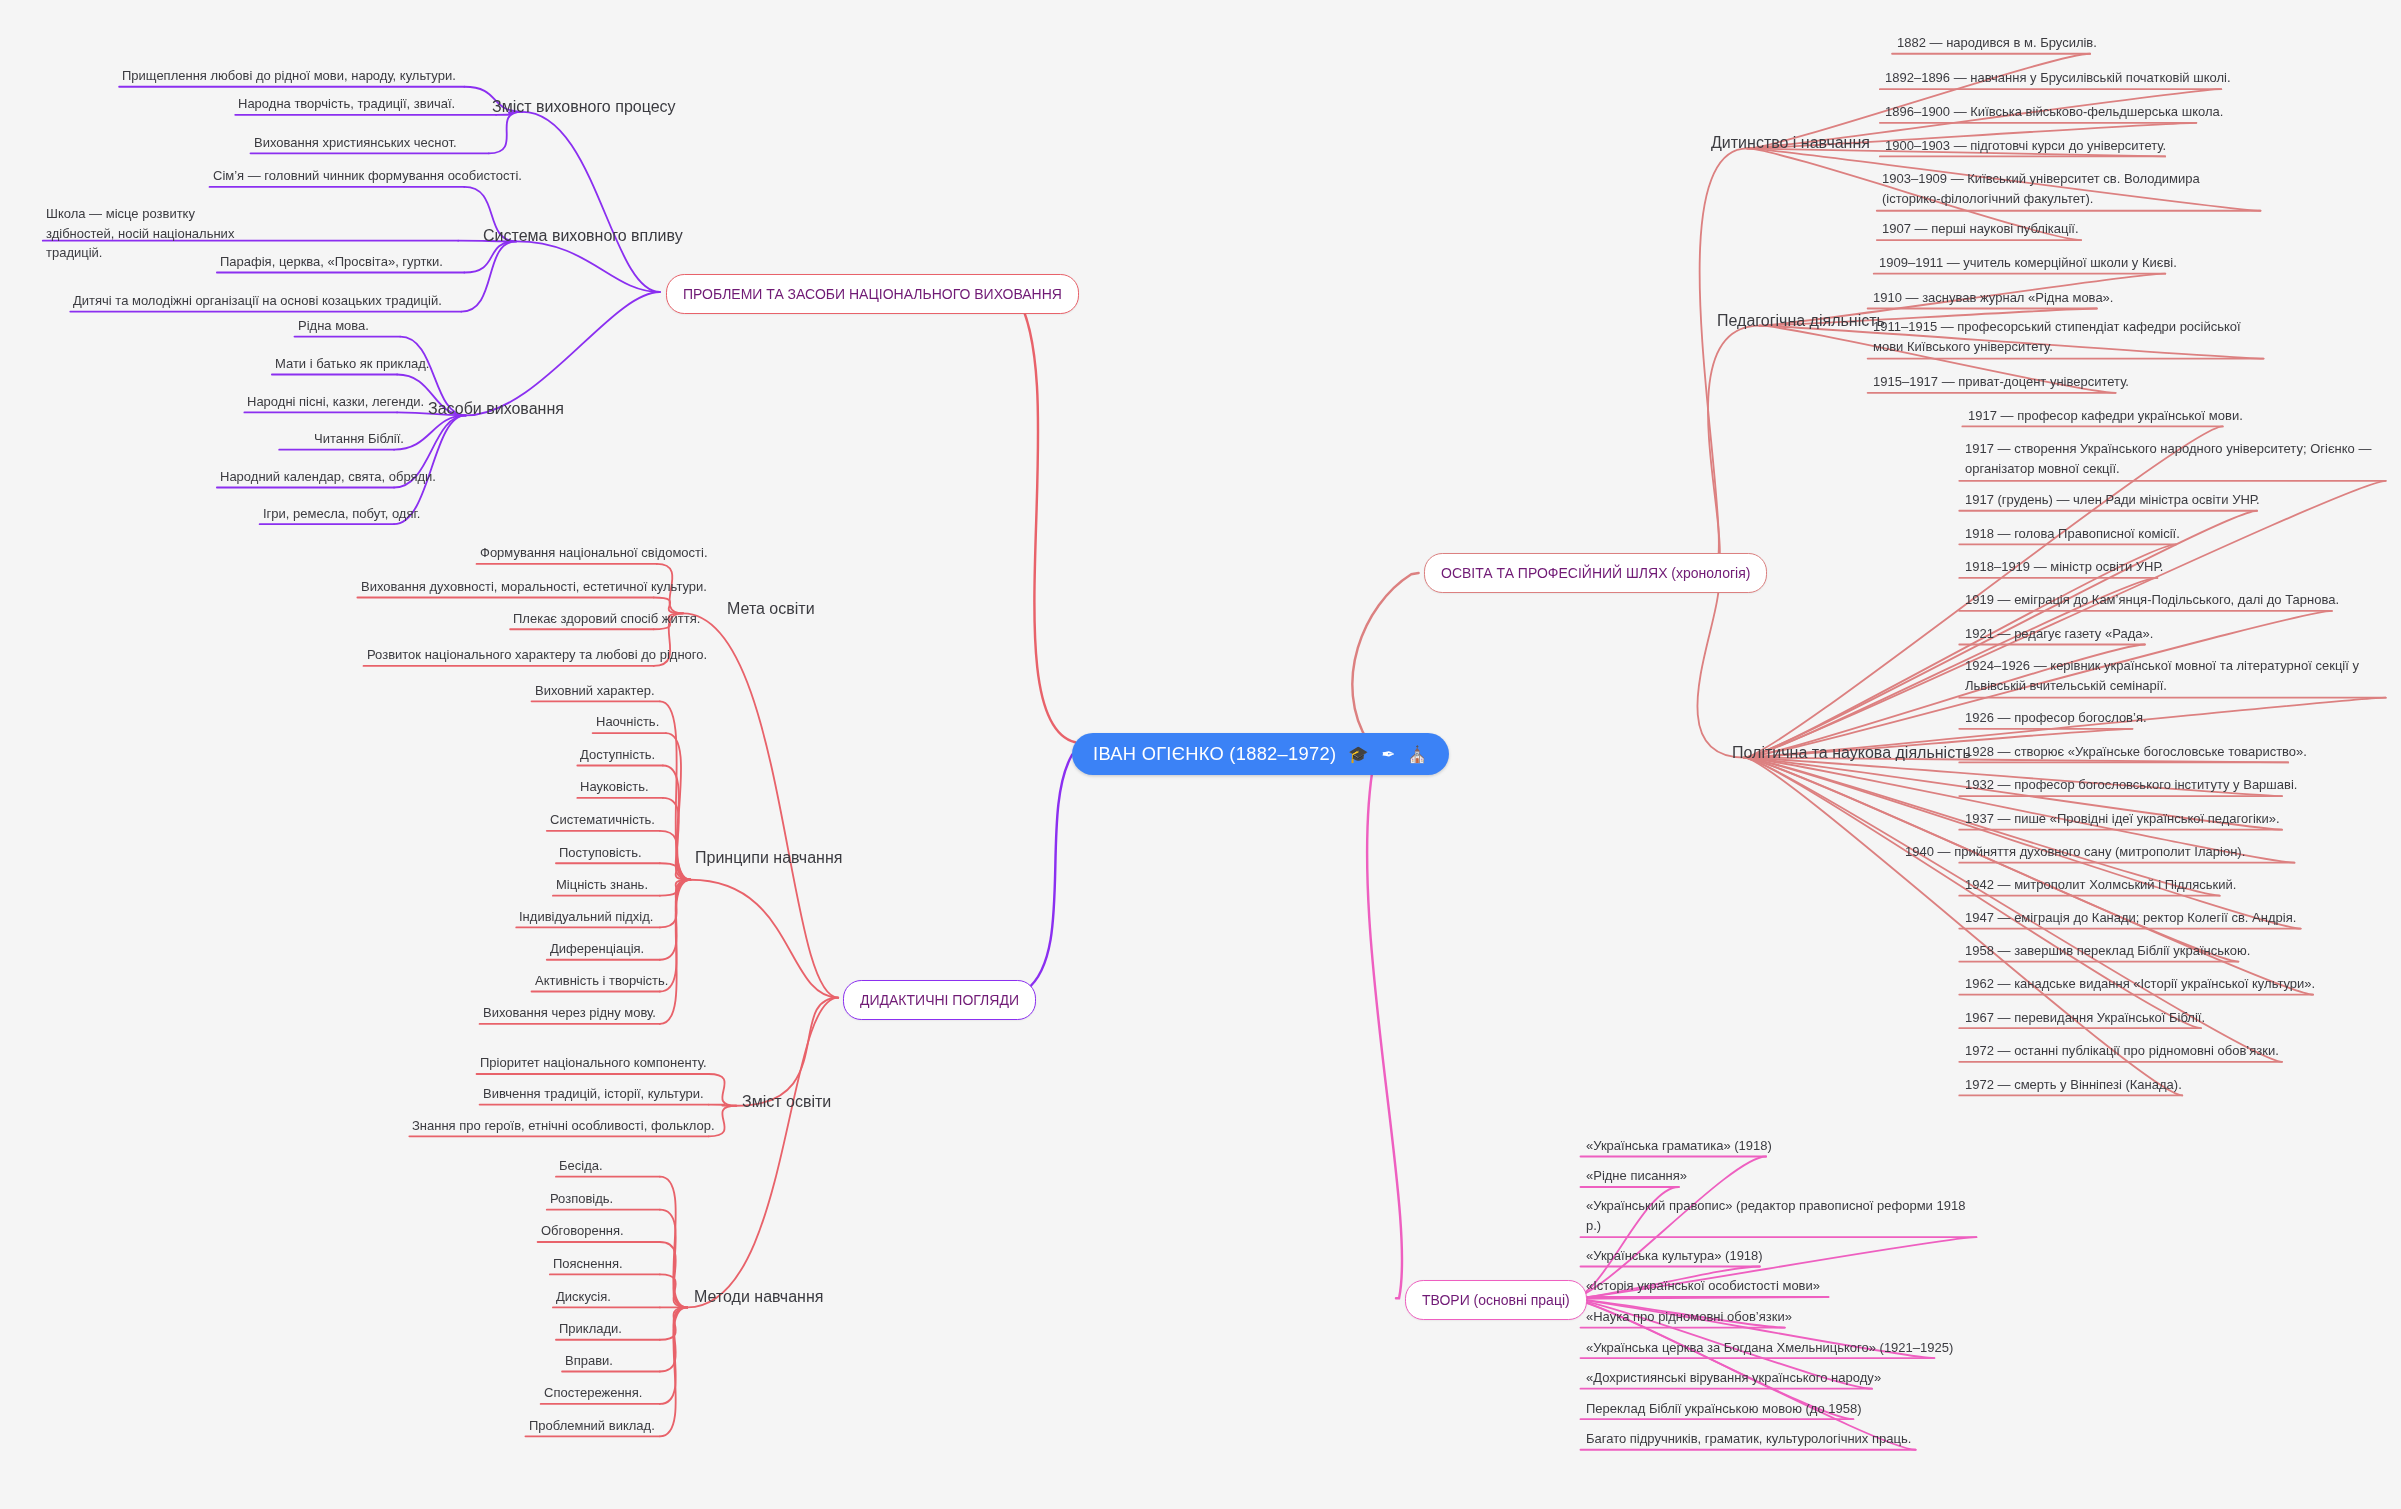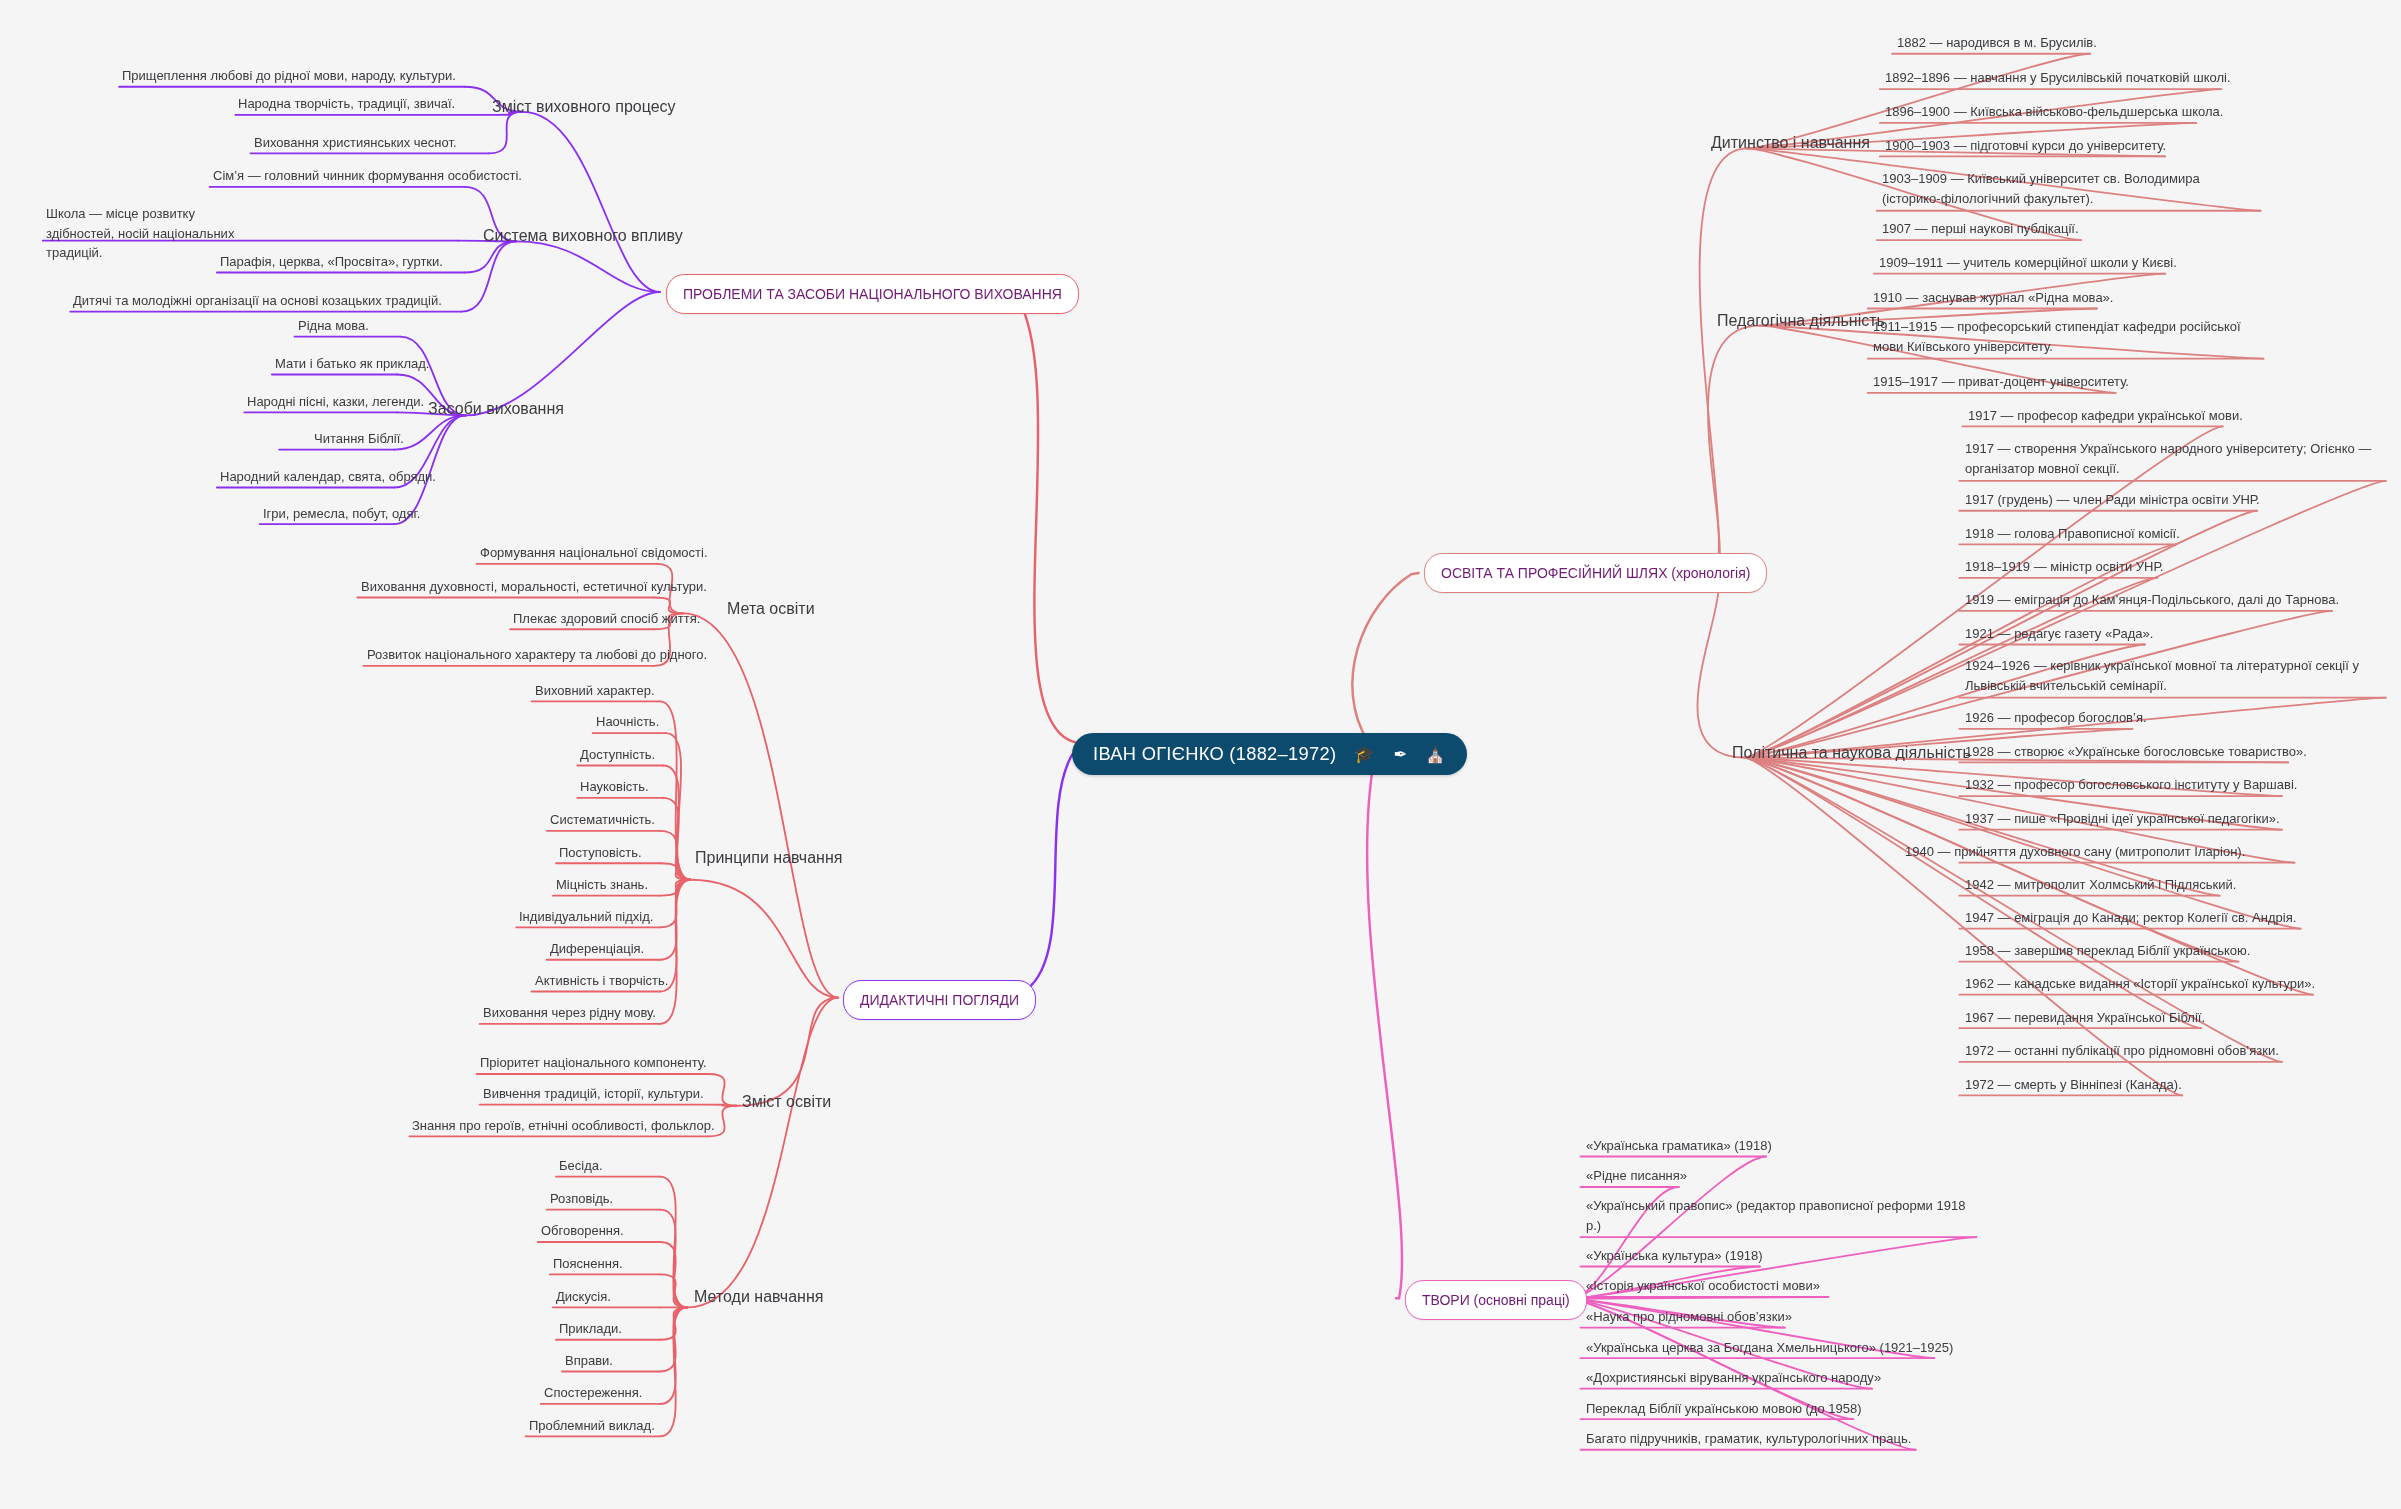--- a/index.html
+++ b/index.html
@@ -11,26 +11,26 @@
     overflow:hidden;
     position:relative;
   }
   #canvas{position:absolute;inset:0;width:2401px;height:1509px;}
   svg.links{position:absolute;left:0;top:0;width:2401px;height:1509px;pointer-events:none;}
 
   .node{position:absolute;white-space:nowrap;}
 
   
   .root{
-    background:#0c4a6e;color:#fff;
+    background:#3b82f6;color:#fff;
     border-radius:24.4px;
     padding:9.8px 21px;
     font-size:18.3px;letter-spacing:0.3px;
     box-shadow:0 1.2px 3.1px rgba(0,0,0,.18);
-    display:flex;align-items:center;gap:18px;justify-content:center;
+    display:flex;align-items:center;gap:12px;justify-content:center;
   }
   .root .emoji{font-size:16.5px;line-height:1;}
 
   
   .branch{
     background:#ffffff;
     border:1.8px solid #e06666;
     border-radius:18.3px;
     padding:11px 16px;
     font-size:14px;

